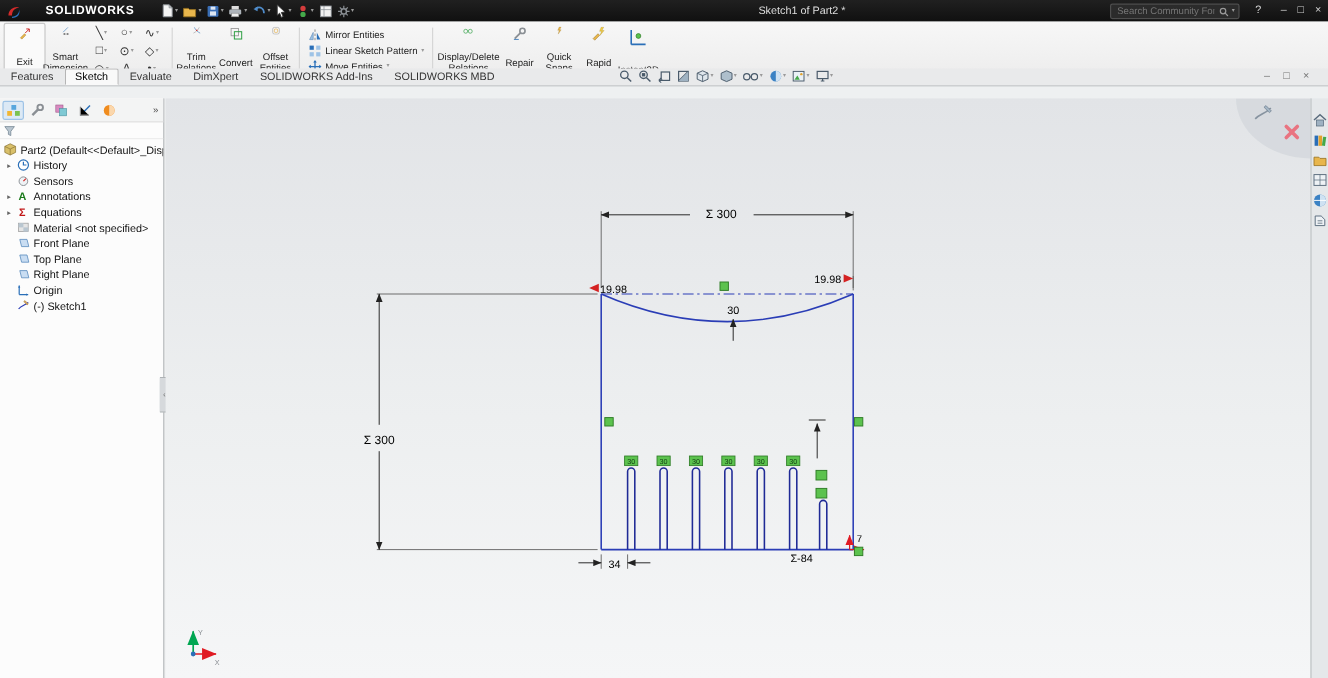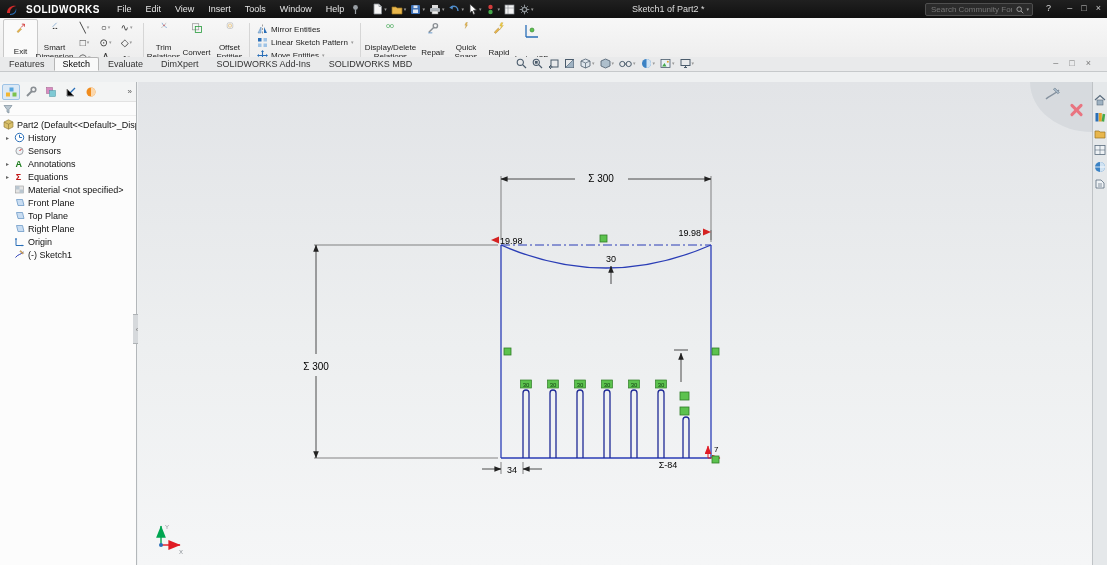--- a/index.html
+++ b/index.html
@@ -1,20 +1,20 @@
 <!DOCTYPE html>
 <html><head>
 <meta charset="utf-8">
 <style>
   html,body{margin:0;padding:0}
   .app{position:relative;width:1107px;height:565px;overflow:hidden;background:#eef0f1;font-family:"Liberation Sans",sans-serif;font-size:9px;color:#222;user-select:none}
   svg text{font-family:"Liberation Sans",sans-serif}
   
   .titlebar{position:absolute;left:0;top:0;width:100%;height:18px;background:linear-gradient(#202020,#101010);display:flex;align-items:center;color:#e4e4e4}
-  .brand{display:flex;align-items:center;gap:8px;padding:0 10px 0 5px}
+  .brand{display:flex;align-items:center;gap:20px;padding:0 10px 0 5px}
   .brand b{font-size:10px;letter-spacing:.5px;color:#fff}
   .menus{display:flex}
   .mi{padding:0 7px}
   .qat{display:flex;align-items:center;margin-left:12px;gap:4px}
   .qbtn{display:flex;align-items:center;gap:1px}
   .caret{font-size:5px;color:#9a9a9a;line-height:1}
   .doc-title{position:absolute;left:632px;width:180px;text-align:left;color:#ddd}
   .search{position:absolute;right:74px;top:3px;width:100px;height:11px;background:#2b2b2b;border:1px solid #4e4e4e;border-radius:2px;display:flex;align-items:center;padding:0 3px;gap:2px}
   .search input{flex:1;min-width:0;background:transparent;border:0;outline:0;color:#b5b5b5;font-size:8px;font-family:inherit}
   .tb-help{position:absolute;right:56px;top:3px;font-size:9px;color:#ddd}
@@ -69,33 +69,20 @@
 <div class="app">
 
   <div class="titlebar">
     <div class="brand">
       <svg width="13" height="13" viewBox="0 0 13 13">
           <path d="M2 10 C2 4 8 2 11 3 C7 4 5 6 5 10 Z" fill="#d42a2a"></path>
           <path d="M5 11 C9 11 11 8 11 5 C12 9 10 12 5 12 Z" fill="#2a6fb8"></path>
         </svg>
       <b>SOLIDWORKS</b>
     </div>
-    <div class="menus">
-      <span class="mi">File</span>
-      <span class="mi">Edit</span>
-      <span class="mi">View</span>
-      <span class="mi">Insert</span>
-      <span class="mi">Tools</span>
-      <span class="mi">Window</span>
-      <span class="mi">Help</span>
-      <svg width="9" height="11" viewBox="0 0 9 11">
-          <circle cx="4.5" cy="3.5" r="2.4" fill="#9aa0a6"></circle>
-          <path d="M4.5 6 V10" stroke="#9aa0a6" stroke-width="1.2"></path>
-        </svg>
-    </div>
     <div class="qat">
       <span class="qbtn">
           <svg width="11" height="12" viewBox="0 0 11 12">
             <path d="M2 1 H7 L9.5 3.5 V11 H2 Z" fill="#f4f4f4" stroke="#8a8f94" stroke-width=".8"></path>
             <path d="M7 1 V3.5 H9.5" fill="none" stroke="#8a8f94" stroke-width=".8"></path>
           </svg>
           <span class="caret">▾</span>
         </span>
       <span class="qbtn">
           <svg width="12" height="11" viewBox="0 0 12 11">

